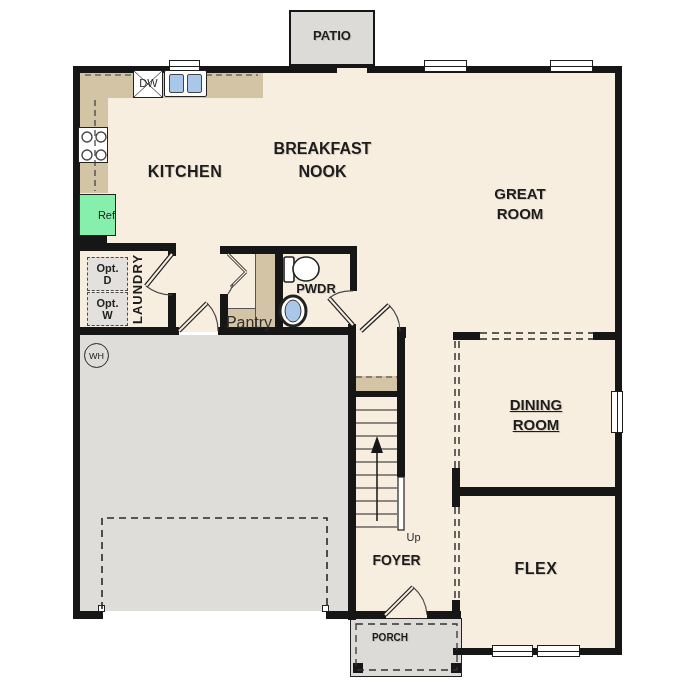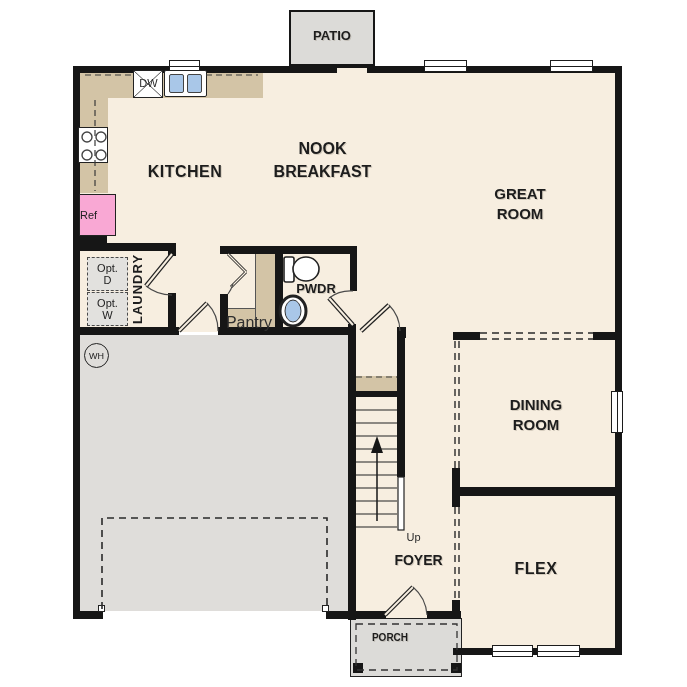--- a/index.html
+++ b/index.html
@@ -13,23 +13,23 @@
   .tan{position:absolute;background:#d3c4a6;}
   .gray{position:absolute;background:#dfddda;}
   .window{position:absolute;background:#ffffff;border:1.5px solid #1c1c1c;box-sizing:border-box;}
   .window.h::after{content:'';position:absolute;left:0;right:0;top:50%;height:1px;background:#1c1c1c;}
   .window.v::after{content:'';position:absolute;top:0;bottom:0;left:50%;width:1px;background:#1c1c1c;}
   .lbl{position:absolute;font-weight:bold;color:#1d1d1d;text-align:center;
        text-shadow:1px 1px 0 rgba(150,140,125,0.35);white-space:nowrap;}
   .sm{position:absolute;font-weight:normal;color:#2a2a2a;text-align:center;white-space:nowrap;}
   .optbox{position:absolute;background:#e2e1de;border:1.6px dashed #4a4a4a;box-sizing:border-box;
           display:flex;flex-direction:column;align-items:center;justify-content:center;
-          font-size:11px;line-height:12px;color:#222;}
-  .appliance{position:absolute;background:#f9a8d4;border:1.5px solid #222;box-sizing:border-box;
-             display:flex;align-items:center;justify-content:flex-start;font-size:11px;color:#222;}
+          font-size:11px;line-height:12px;color:#222;font-weight:bold;}
+  .appliance{position:absolute;background:#86efac;border:1.5px solid #222;box-sizing:border-box;
+             display:flex;align-items:center;justify-content:flex-end;font-size:11px;color:#222;}
   .whitebox{position:absolute;background:#ffffff;border:1.2px solid #222;box-sizing:border-box;}
   .laundry-vert{position:absolute;writing-mode:vertical-rl;transform:rotate(180deg);
     font-weight:bold;font-size:13px;letter-spacing:1px;color:#1d1d1d;
     display:flex;align-items:center;justify-content:center;}
   svg.overlay{position:absolute;left:0;top:0;pointer-events:none;}
 </style>
 </head>
 <body>
 
 <div class="plan">
@@ -211,33 +211,33 @@
       <path d="M233,284 A35,35 0 0 1 228,294"></path>
       <path d="M329,298 A36,36 0 0 1 353,291"></path>
       <path d="M389,305 A38,38 0 0 1 400,331"></path>
       <path d="M413,587 A40,40 0 0 1 427,615"></path>
     </g>
   </svg>
 
   <div class="lbl" style="left:289px;top:28px;width:86px;font-size:13px;">PATIO</div>
   <div class="lbl" style="left:135px;top:163px;width:100px;font-size:16px;letter-spacing:0.5px;">KITCHEN</div>
   <div class="lbl" style="left:250px;top:137px;width:145px;font-size:16px;line-height:23px;">
+    <div>BREAKFAST</div>
     <div>NOOK</div>
-    <div>BREAKFAST</div>
   </div>
   <div class="lbl" style="left:470px;top:184px;width:100px;font-size:15px;line-height:20px;">
     <div>GREAT</div>
     <div>ROOM</div>
   </div>
   <div class="laundry-vert" style="left:127px;top:250px;width:20px;height:78px;">LAUNDRY</div>
   <div class="sm" style="left:225px;top:314px;width:48px;font-size:16px;color:#2e2e2e;">Pantry</div>
   <div class="lbl" style="left:292px;top:281px;width:48px;font-size:13px;">PWDR</div>
-  <div class="lbl" style="left:486px;top:395px;width:100px;font-size:15px;line-height:20px;">
+  <div class="lbl" style="left:486px;top:395px;width:100px;font-size:15px;line-height:20px;text-decoration:underline;">
     <div>DINING</div>
     <div>ROOM</div>
   </div>
-  <div class="lbl" style="left:386px;top:552px;width:65px;font-size:14px;">FOYER</div>
+  <div class="lbl" style="left:364px;top:552px;width:65px;font-size:14px;">FOYER</div>
   <div class="lbl" style="left:500px;top:560px;width:72px;font-size:16px;letter-spacing:0.5px;">FLEX</div>
   <div class="lbl" style="left:340px;top:632px;width:100px;font-size:10px;">PORCH</div>
   <div class="sm" style="left:136px;top:77px;width:25px;font-size:11px;">DW</div>
   <div class="sm" style="left:365px;top:531px;width:25px;font-size:11px;margin-left:36px;">Up</div>
 
 </div>
 
 </body></html>

